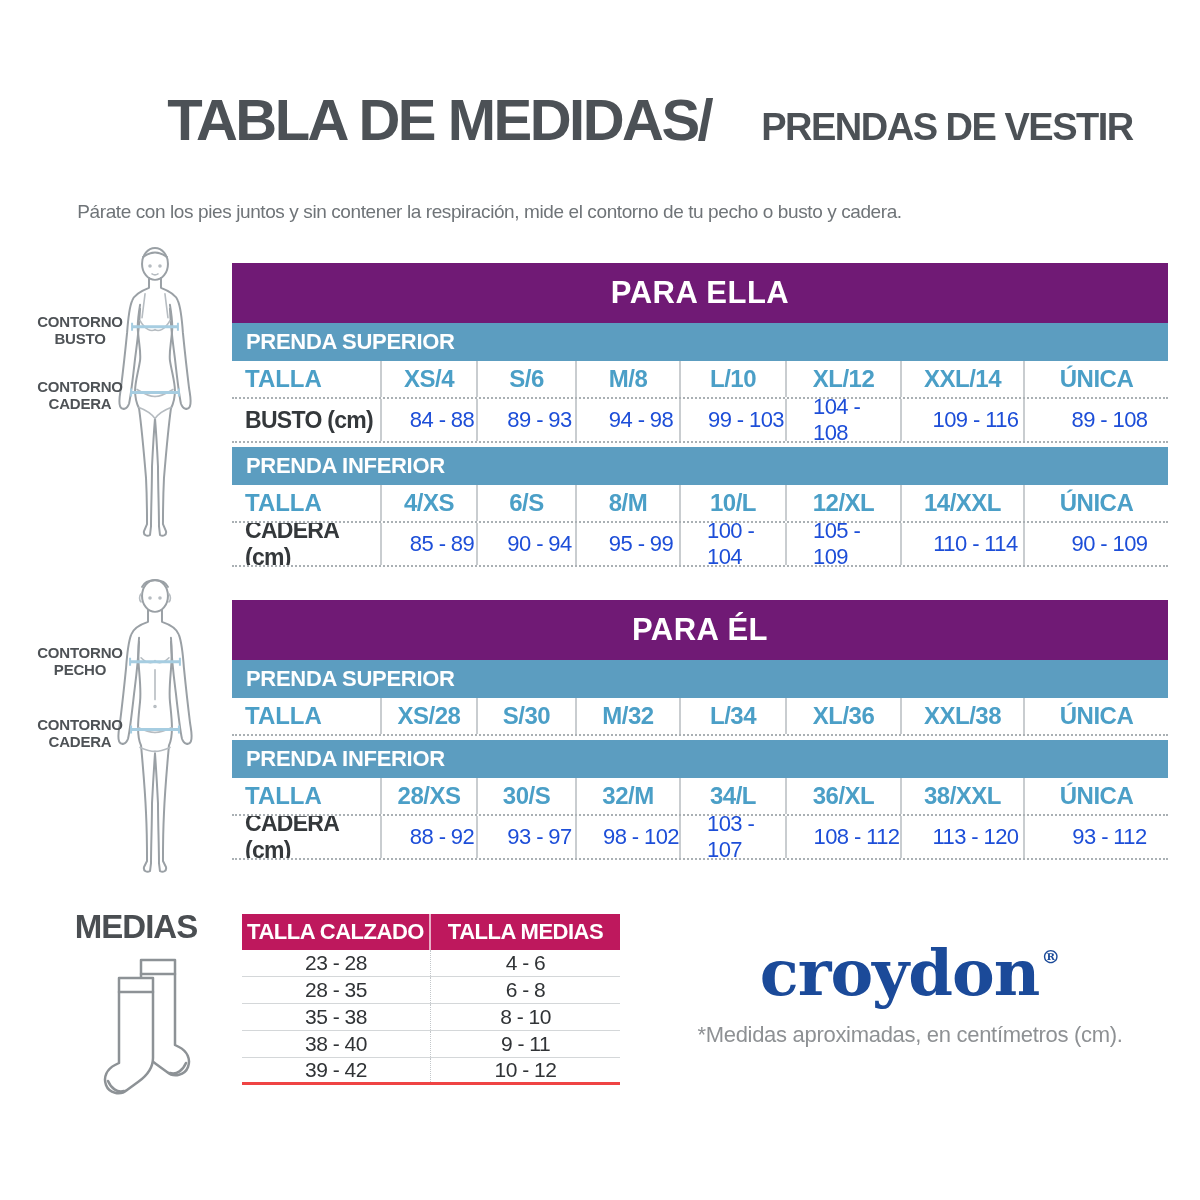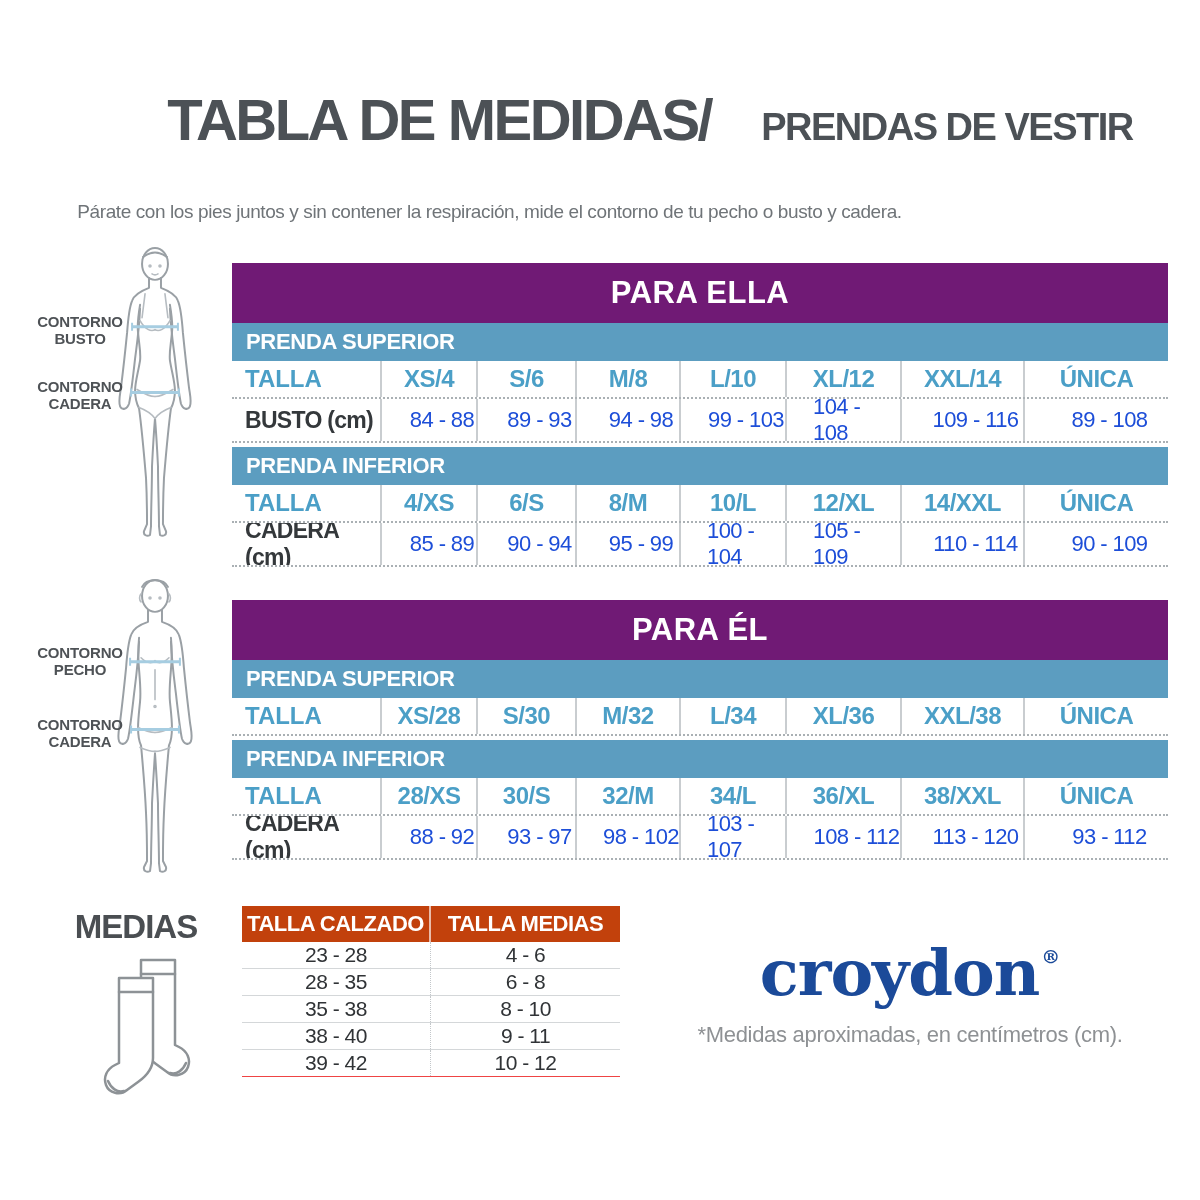--- a/index.html
+++ b/index.html
@@ -30,25 +30,25 @@
   .measure { color:#34383b; font-weight:bold; font-size:23px; letter-spacing:-0.7px; }
   .val { color:#1d4ed8; font-size:22px; letter-spacing:-0.6px;padding-left:26px; }
 
   
   .fig { position:absolute; }
   .contour-label { position:absolute; width:104px; text-align:center; font-size:15px; font-weight:bold; color:#4e5256; line-height:1.12; letter-spacing:-0.2px; }
 
   
   .medias-title { position:absolute; left:55px; top:908px; width:162px; text-align:center; font-size:33px; font-weight:bold; color:#4a4e52; letter-spacing:-1px; }
   .medias-table { position:absolute; left:242px; top:906px; width:378px; }
-  .m-head { display:grid; grid-template-columns:1fr 1fr; height:36px; background:#c2410c; }
+  .m-head { display:grid; grid-template-columns:1fr 1fr; height:36px; background:#be185d;margin-top:8px; }
   .m-head .hc { color:#ffffff; font-weight:bold; font-size:22px; display:flex; align-items:center; justify-content:center; letter-spacing:-0.5px; }
   .m-head .hc:first-child { border-right:2px solid rgba(255,255,255,0.65); }
   .m-row { display:grid; grid-template-columns:1fr 1fr; height:27px; border-bottom:1px solid #d4d7d9; }
-  .m-row:last-child { border-bottom:1px solid #ef4444; }
+  .m-row:last-child { border-bottom:3px solid #ef4444; }
   .m-row .mc { font-size:21px; color:#303336; display:flex; align-items:center; justify-content:center; letter-spacing:-0.5px; }
   .m-row .mc:first-child { border-right:1px dotted #c3c7ca; }
 
   
   .brand { position:absolute; left:650px; top:928px; width:520px; text-align:center; }
   .brand-name { font-family:"DejaVu Serif", serif; font-weight:bold; font-size:64px; color:#1b4a99; letter-spacing:-1px; line-height:90px; }
   .brand-reg { font-family:"DejaVu Serif", serif; font-weight:bold; font-size:19px; color:#1b4a99; vertical-align:32px; margin-left:2px; }
   .brand-note { margin-top:4px; font-size:22px; color:#8e9194; letter-spacing:-0.3px;text-align:center; }
 </style>
 </head>

